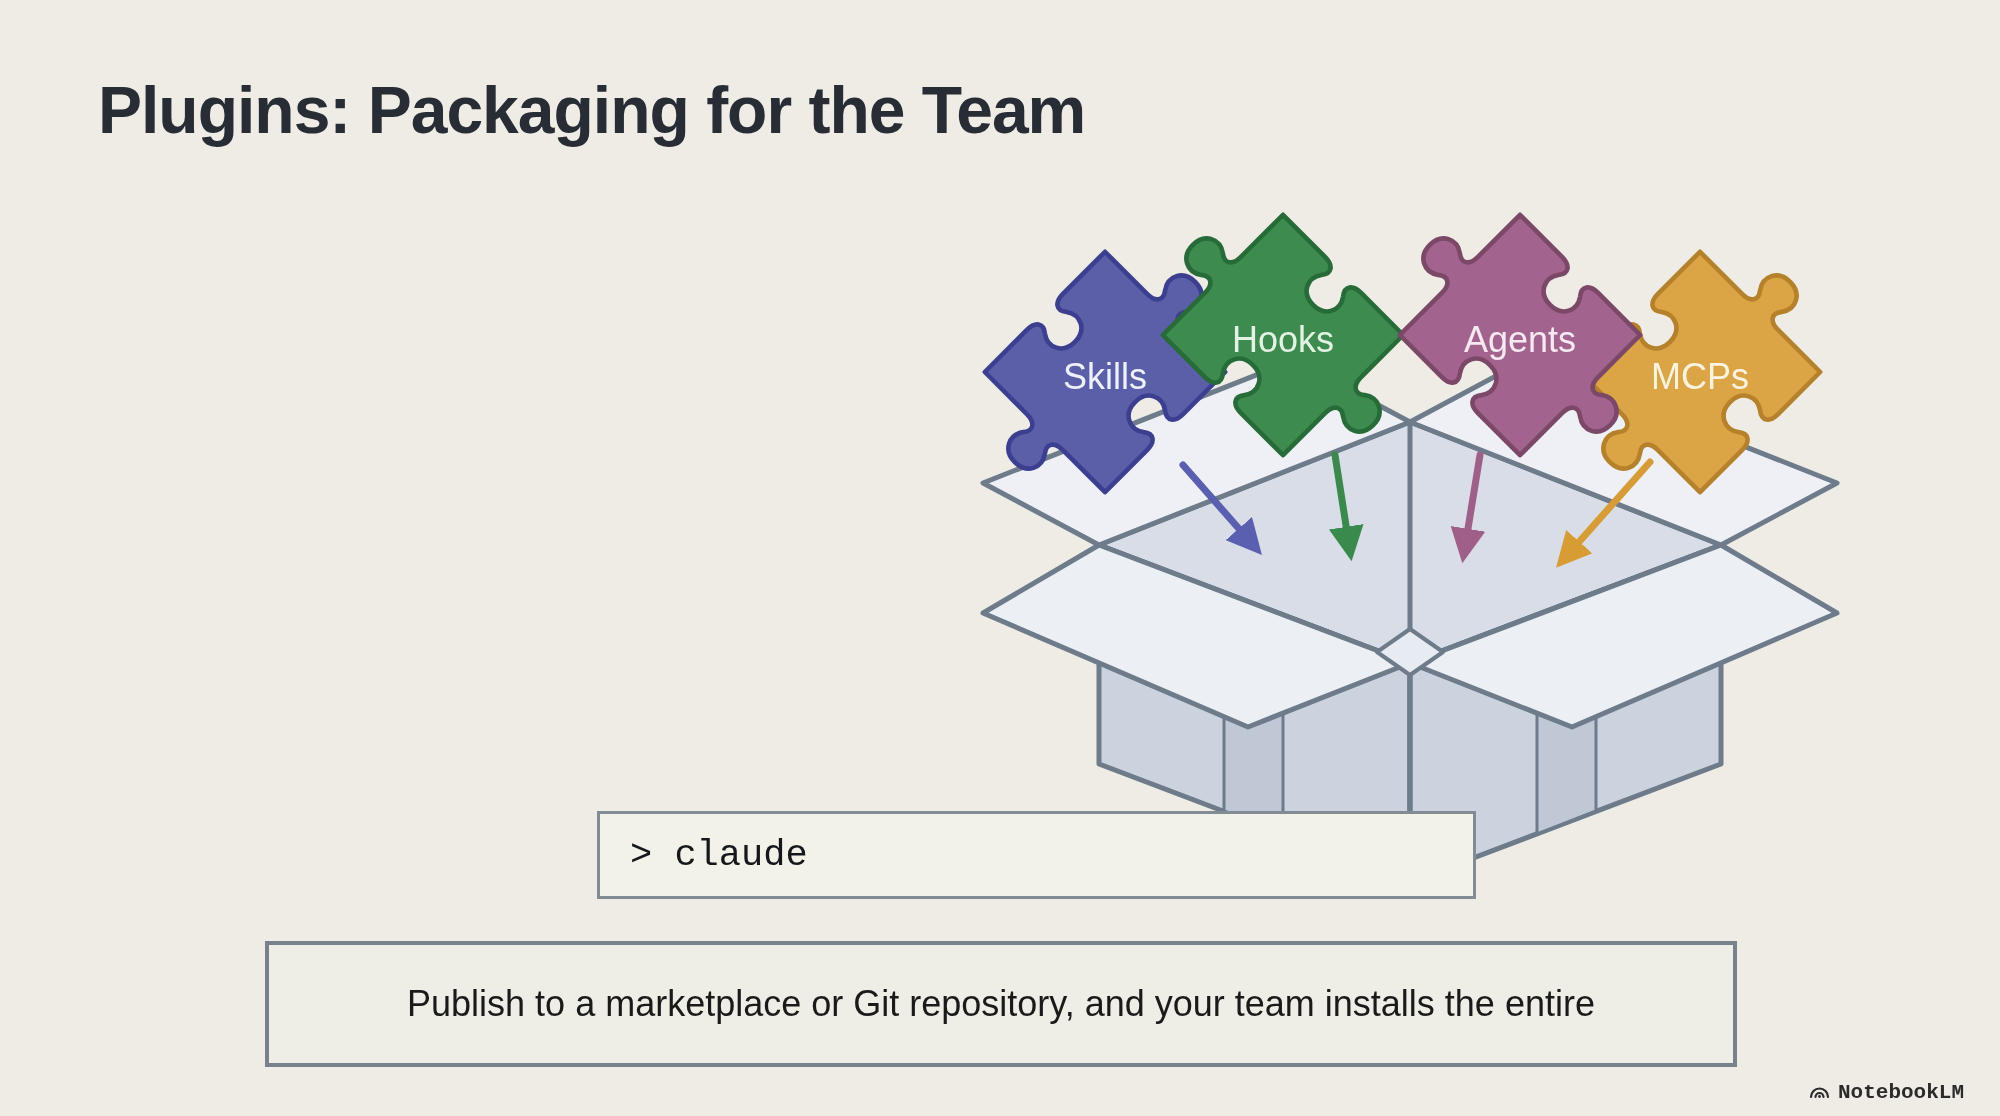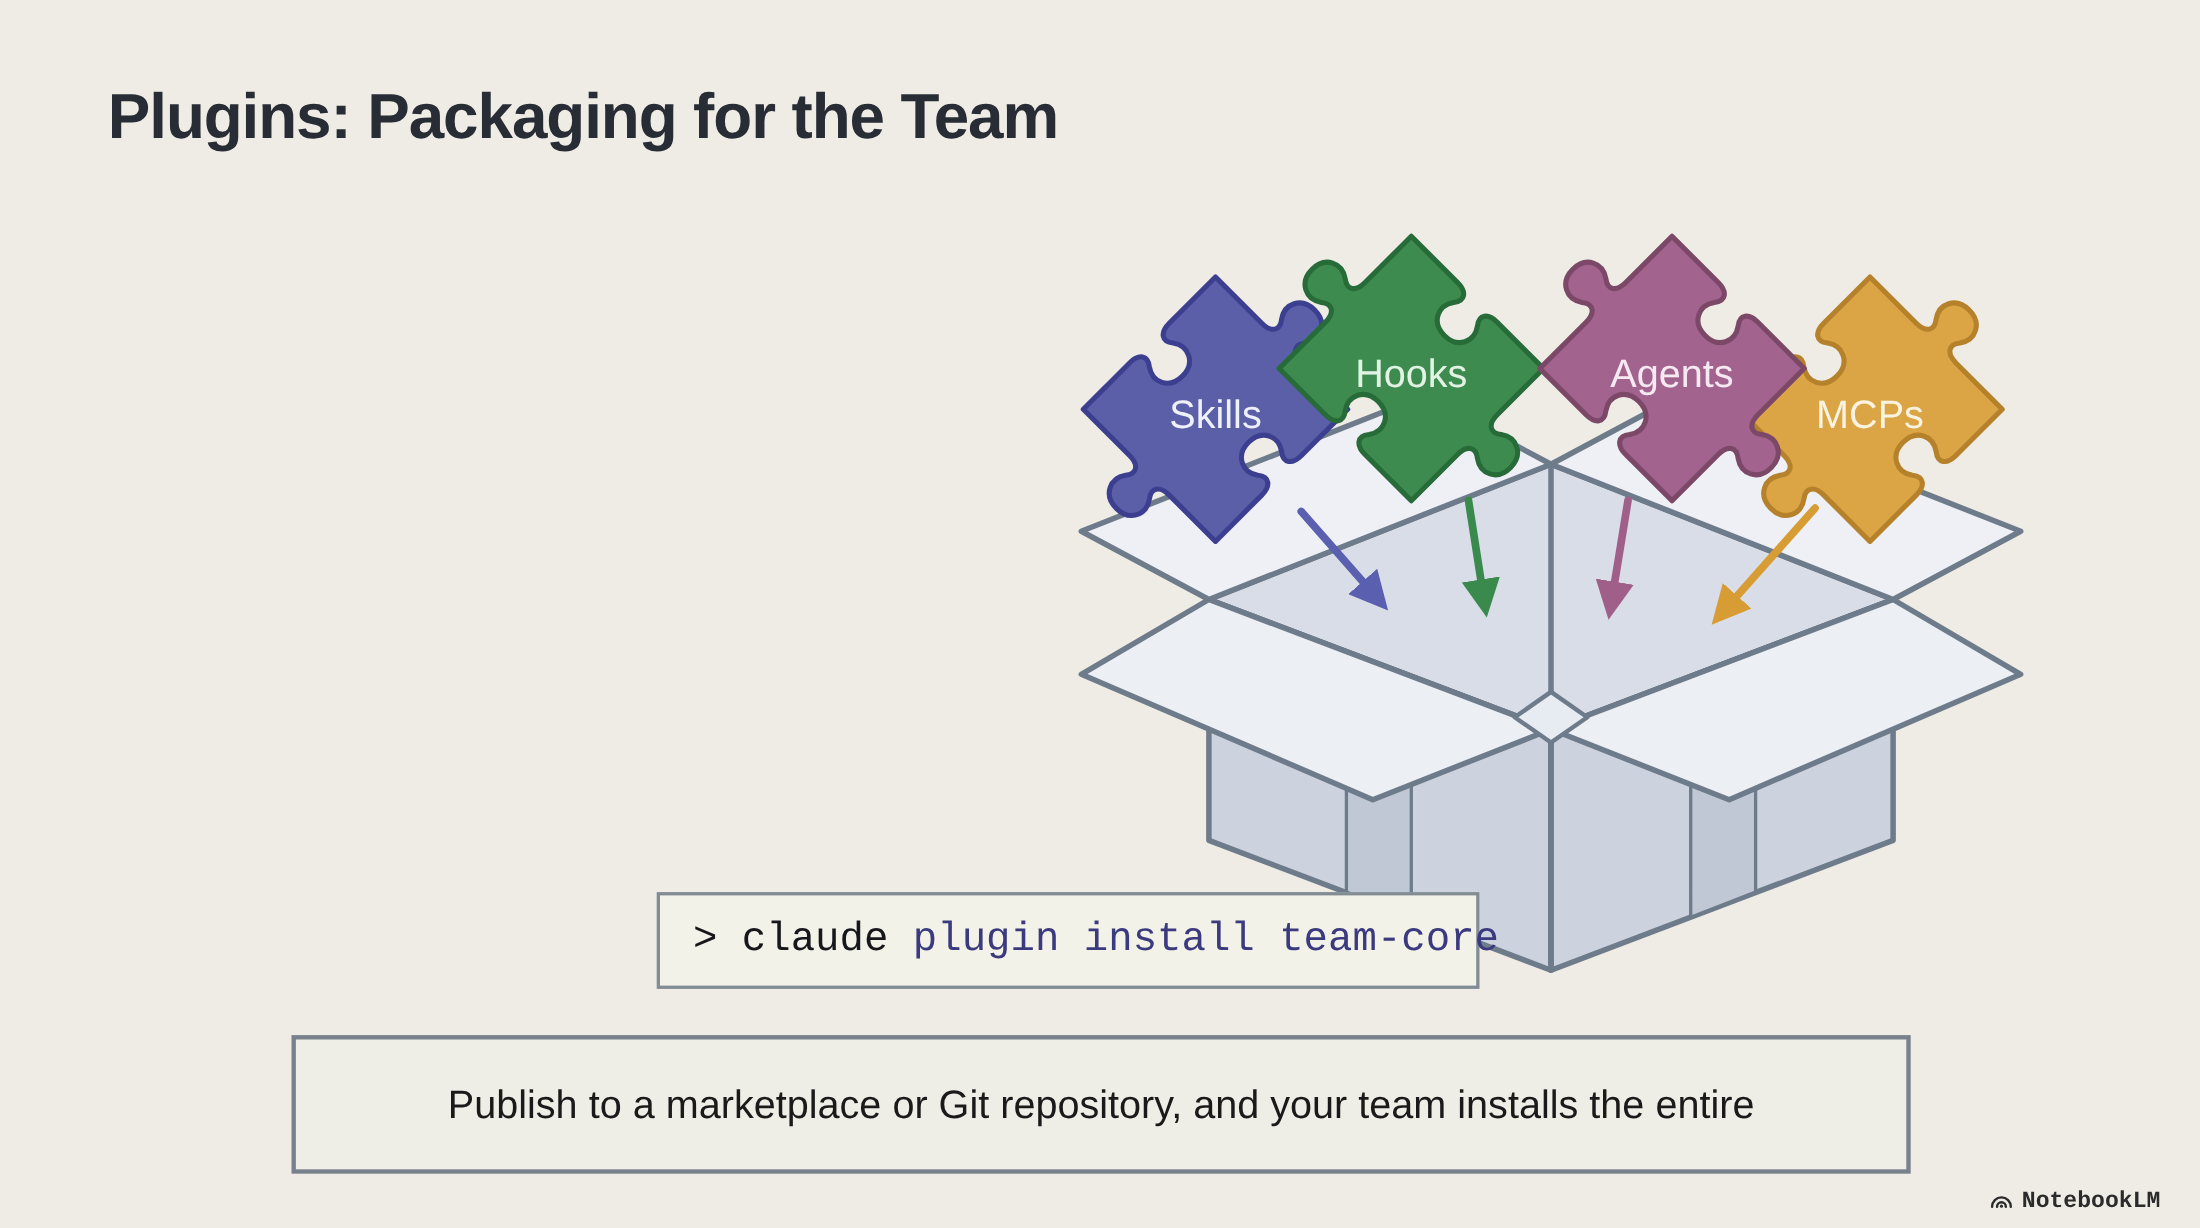--- a/index.html
+++ b/index.html
@@ -10,21 +10,21 @@
     position: relative;
     overflow: hidden;
   }
   .slide {
     position: absolute; inset: 0;
     background: #eeece5;
   }
   .title {
     position: absolute;
     left: 98px; top: 72px;
-    font-size: 58px;
+    font-size: 66px;
     font-weight: bold;
     letter-spacing: -1px;
     color: #272c35;
   }
   .intro {
     position: absolute;
     left: 100px; top: 218px;
     width: 700px;
     font-size: 43px;
     line-height: 1.38;
@@ -33,21 +33,21 @@
   .intro .em { font-weight: bold; }
   .diagram-svg {
     position: absolute;
     left: 950px; top: 185px;
     width: 940px; height: 730px;
     overflow: visible;
   }
   .terminal {
     position: absolute;
     left: 597px; top: 811px;
-    width: 748px; height: 88px;
+    width: 879px; height: 88px;
     background: #f3f2e9;
     border: 3px solid #828c95;
     display: flex;
     align-items: center;
     padding-left: 30px;
     font-family: "Liberation Mono", monospace;
     font-size: 37px;
     white-space: pre;
   }
   .terminal .prompt { color: #16171b; }
@@ -140,21 +140,21 @@
     </g>
 
     <g font-size="36" text-anchor="middle">
       <text x="155" y="204" fill="#eef0fa">Skills</text>
       <text x="333" y="167" fill="#e2f2e3">Hooks</text>
       <text x="570" y="167" fill="#f6e9f1">Agents</text>
       <text x="750" y="204" fill="#faf3e0">MCPs</text>
     </g>
   </svg>
 
-  <div class="terminal"><span class="prompt">&gt; claude </span><span class="cmd">plugin install team-core</span></div>
+  <div class="terminal"><span class="prompt">&gt; claude </span></div>
 
   <div class="note-box">
     <div>Publish to a marketplace or Git repository, and your team installs the entire</div>
   </div>
 
   <div class="watermark">
     <svg width="24" height="24" viewBox="0 0 24 24">
       <path d="M4,17 A 8.5,8.5 0 0 1 21,17" fill="none" stroke="#2b2b2b" stroke-width="2.2" stroke-linecap="round"></path>
       <path d="M8.5,17 A 4,4 0 0 1 16.5,17" fill="none" stroke="#2b2b2b" stroke-width="2.2" stroke-linecap="round"></path>
       <circle cx="12.5" cy="16.5" r="1.4" fill="#2b2b2b"></circle>

